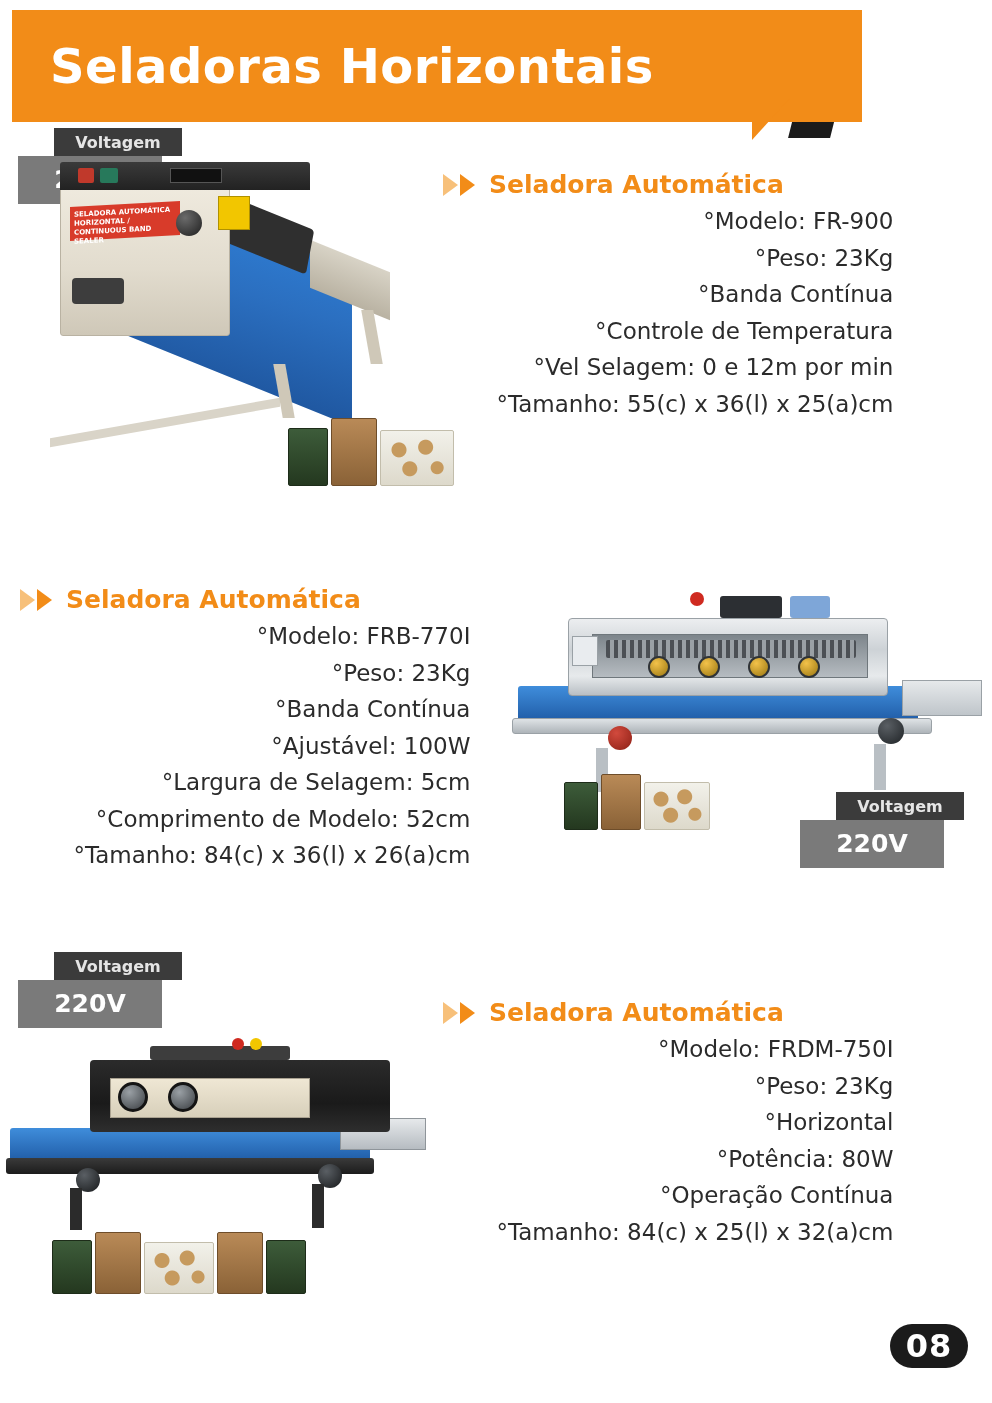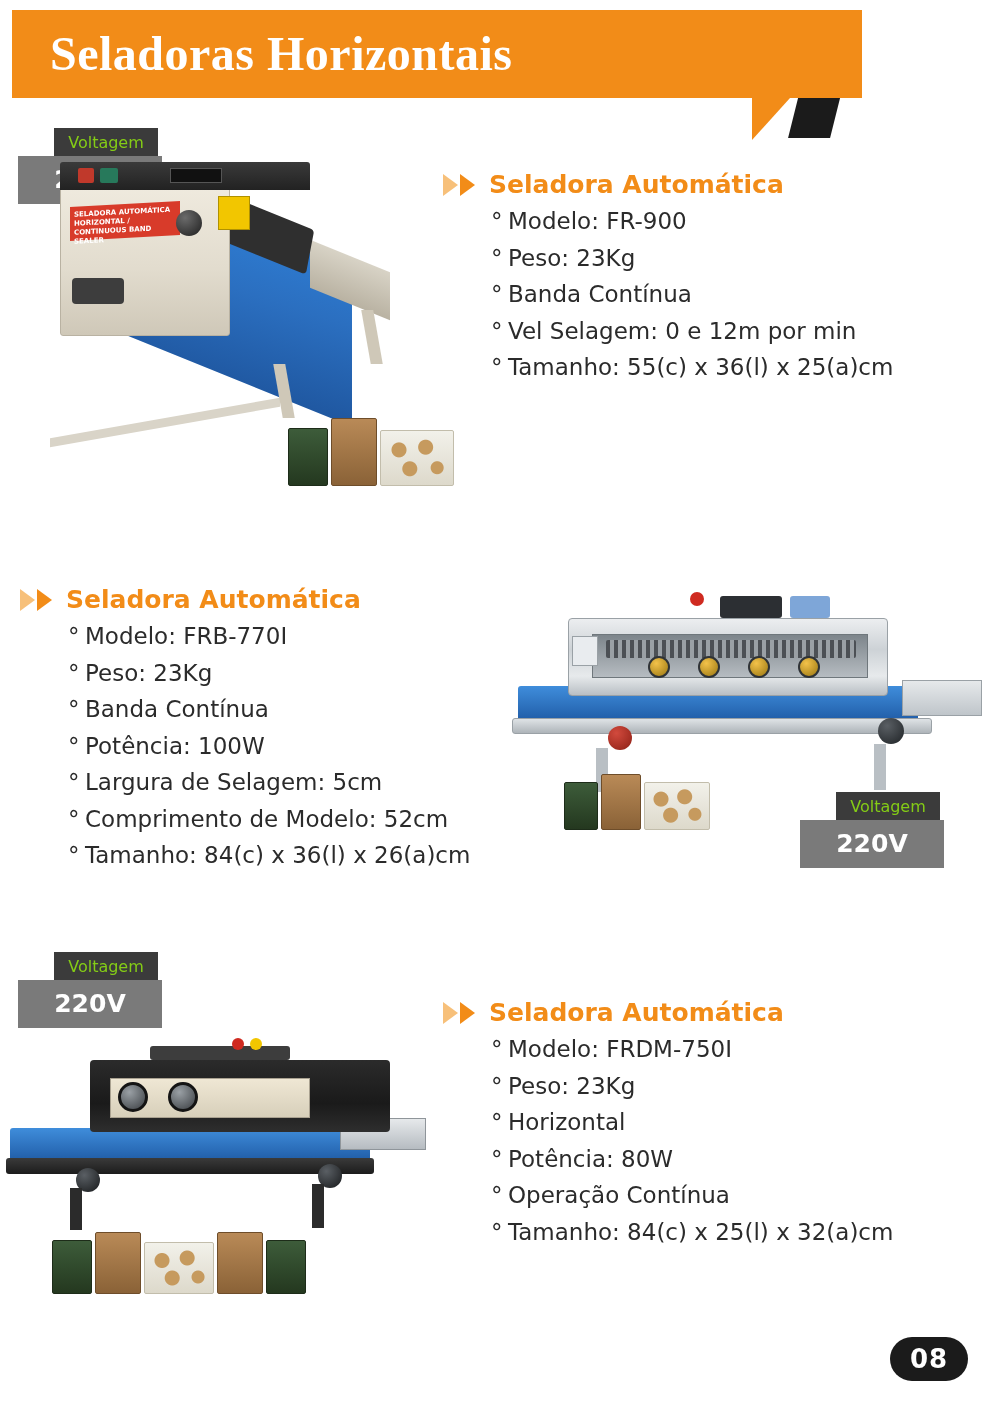--- a/index.html
+++ b/index.html
@@ -9,23 +9,23 @@
     background: #ffffff;
     font-family: "DejaVu Sans", sans-serif;
     position: relative;
     overflow: hidden;
   }
 
   
   .header-wrap { position: relative; width: 992px; height: 108px; }
   .header-bar {
     position: absolute; left: 12px; top: 10px;
-    width: 850px; height: 88px;
+    width: 850px; height: 112px;
     background: #F28C18;
-    display: flex; align-items: center; font-family: Liberation Serif, serif;
+    display: flex; align-items: center;
   }
   .header-title {
     color: #ffffff;
     font-size: 48px;
     font-weight: bold;
     letter-spacing: 0.5px;
     padding-left: 38px;
     line-height: 1;
   }
   
@@ -47,26 +47,27 @@
     z-index: -1;
   }
 
   
   .section { position: absolute; }
 
   
   .voltage-badge { position: absolute; }
   .voltage-top {
     background: #3b3b3b;
-    color: #84cc16;
+    color: #e5e5e5;
     font-size: 16px;
     text-align: center;
     padding: 5px 0 4px 0;
-    width: 104px;
+    width: 128px;
     margin-left: 36px;
+    font-weight: bold;
   }
   .voltage-bottom {
     background: #7a7a7a;
     color: #ffffff;
     font-size: 25px;
     font-weight: bold;
     text-align: center;
     padding: 9px 0 10px 0;
     width: 144px;
   }
@@ -87,21 +88,21 @@
     width: 0; height: 0;
     border-top: 11px solid transparent;
     border-bottom: 11px solid transparent;
     border-left: 15px solid #F5B35A;
   }
   .spec-title {
     color: #F28C18;
     font-size: 25px;
     font-weight: bold;
   }
-  .spec-list { list-style: none; margin: 0; padding: 0 0 0 48px; }
+  .spec-list { list-style: none; margin: 0; padding: 0 0 0 48px; text-align: right; }
   .spec-list li {
     font-size: 23px;
     color: #2b2b2b;
     line-height: 1.59;
     white-space: nowrap;
   }
   .spec-list li::before {
     content: "\00B0";
     display: inline-block;
     width: 17px;
@@ -348,26 +349,26 @@
     width: 100%; height: 100%;
     background:
       radial-gradient(circle at 25% 35%, #c69a5e 0 7px, transparent 8px),
       radial-gradient(circle at 62% 30%, #c69a5e 0 7px, transparent 8px),
       radial-gradient(circle at 40% 70%, #c69a5e 0 7px, transparent 8px),
       radial-gradient(circle at 78% 68%, #c69a5e 0 6px, transparent 7px);
   }
 
   
   .page-num {
-    position: absolute; right: 24px; bottom: 22px;
+    position: absolute; right: 24px; bottom: 35px;
     width: 78px; height: 44px;
     background: #1b1b1b;
     border-radius: 22px;
     color: #ffffff;
-    font-size: 26px; font-weight: bold;
+    font-size: 32px; font-weight: bold;
     display: flex; align-items: center; justify-content: center;
     letter-spacing: 1px;
   }
 </style>
 </head>
 <body>
 
 <div class="header-wrap">
   <div class="header-dark-edge"></div>
   <div class="header-bar">
@@ -415,41 +416,42 @@
       <span class="triangles">
         <span class="tri-outline" style="border-left-color:#F7C07A;"></span>
         <span class="tri"></span>
       </span>
       <span class="spec-title">Seladora Automática</span>
     </div>
     <ul class="spec-list">
       <li>Modelo: FR-900</li>
       <li>Peso: 23Kg</li>
       <li>Banda Contínua</li>
+      <li>Controle de Temperatura</li>
       <li>Vel Selagem: 0 e 12m por min</li>
       <li>Tamanho: 55(c) x 36(l) x 25(a)cm</li>
     </ul>
   </div>
 </div>
 
 <div class="section" style="left:0; top:560px; width:992px; height:360px;">
 
   <div style="position:absolute; left:20px; top:25px;">
     <div class="spec-head">
       <span class="triangles">
         <span class="tri-outline" style="border-left-color:#F7C07A;"></span>
         <span class="tri"></span>
       </span>
       <span class="spec-title">Seladora Automática</span>
     </div>
     <ul class="spec-list">
       <li>Modelo: FRB-770I</li>
       <li>Peso: 23Kg</li>
       <li>Banda Contínua</li>
-      <li>Potência: 100W</li>
+      <li>Ajustável: 100W</li>
       <li>Largura de Selagem: 5cm</li>
       <li>Comprimento de Modelo: 52cm</li>
       <li>Tamanho: 84(c) x 36(l) x 26(a)cm</li>
     </ul>
   </div>
 
   <div class="machine" style="left:498px; top:28px; width:500px; height:260px;">
     <div class="m2-belt"></div>
     <div class="m2-belt-frame"></div>
     <div class="m2-tray"></div>

